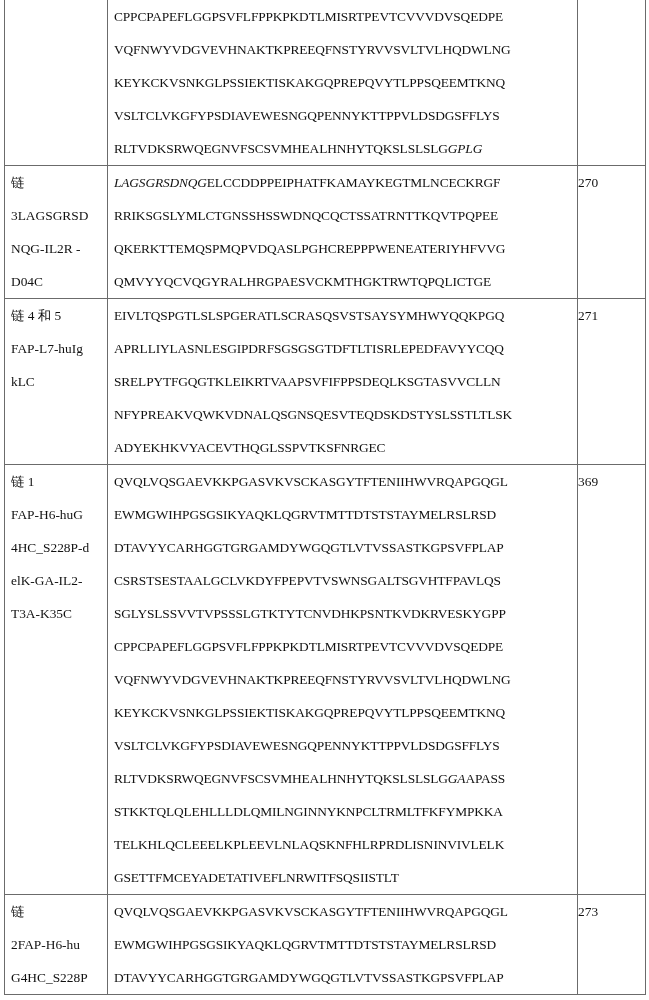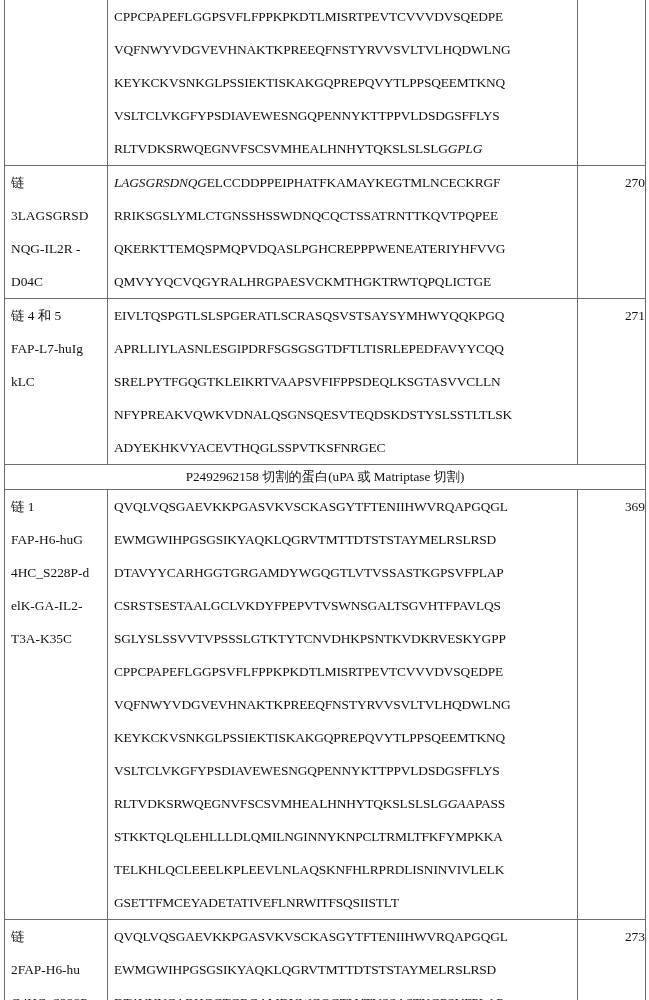--- a/index.html
+++ b/index.html
@@ -56,21 +56,21 @@
     padding: 0 0 0 6px !important;
     letter-spacing: -0.15px;
   }
   .seq-line {
     display: block;
     white-space: nowrap;
     height: 33px;
   }
   .seq-line i { font-style: italic; margin-top: 45px; }
   .id-cell {
-    text-align: right;
+    text-align: left;
   }
   .section-cell {
     text-align: center;
     height: 24px;
     line-height: 24px !important;
     font-size: 13.2px !important;
   }
 </style>
 </head>
 <body>
@@ -121,23 +121,20 @@
         <td class="seq-cell">
           <span class="seq-line"><span>EIVLTQSPGTLSLSPGERATLSCRASQSVSTSAYSYMHWYQQKPGQ</span></span>
           <span class="seq-line"><span>APRLLIYLASNLESGIPDRFSGSGSGTDFTLTISRLEPEDFAVYYCQQ</span></span>
           <span class="seq-line"><span>SRELPYTFGQGTKLEIKRTVAAPSVFIFPPSDEQLKSGTASVVCLLN</span></span>
           <span class="seq-line"><span>NFYPREAKVQWKVDNALQSGNSQESVTEQDSKDSTYSLSSTLTLSK</span></span>
           <span class="seq-line"><span>ADYEKHKVYACEVTHQGLSSPVTKSFNRGEC</span></span>
         </td>
         <td class="id-cell">271</td>
       </tr>
 
-      <tr>
-        <td colspan="3" class="section-cell">P2492962158 切割的蛋白(uPA 或 Matriptase 切割)</td>
-      </tr>
 
       <tr>
         <td class="name-cell">
           <span class="name-line">链 1</span>
           <span class="name-line">FAP-H6-huG</span>
           <span class="name-line">4HC_S228P-d</span>
           <span class="name-line">elK-GA-IL2-</span>
           <span class="name-line">T3A-K35C</span>
         </td>
         <td class="seq-cell">

